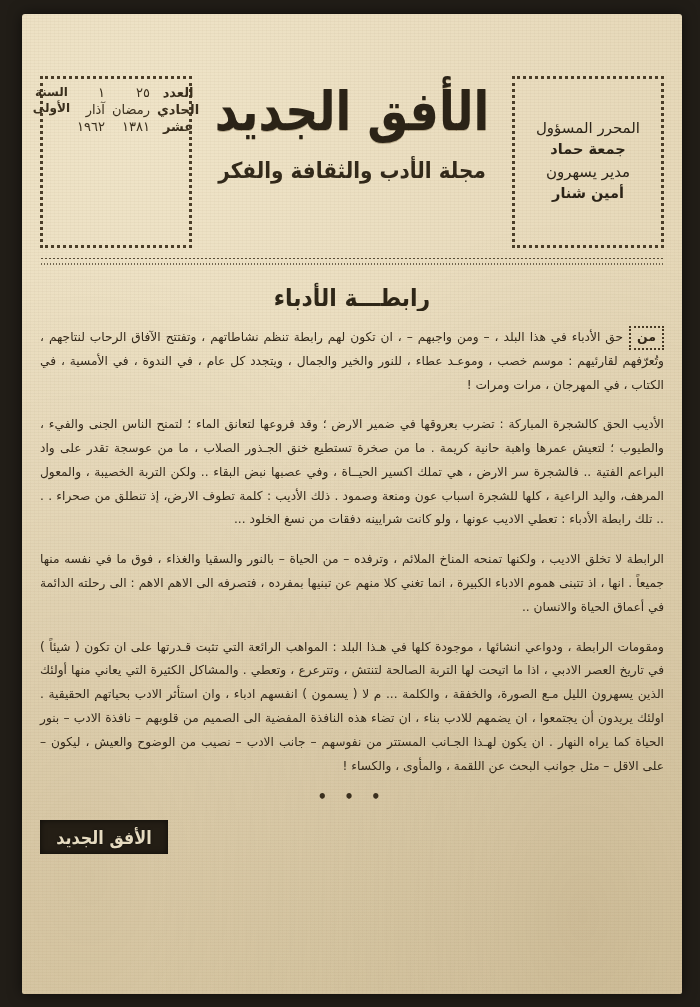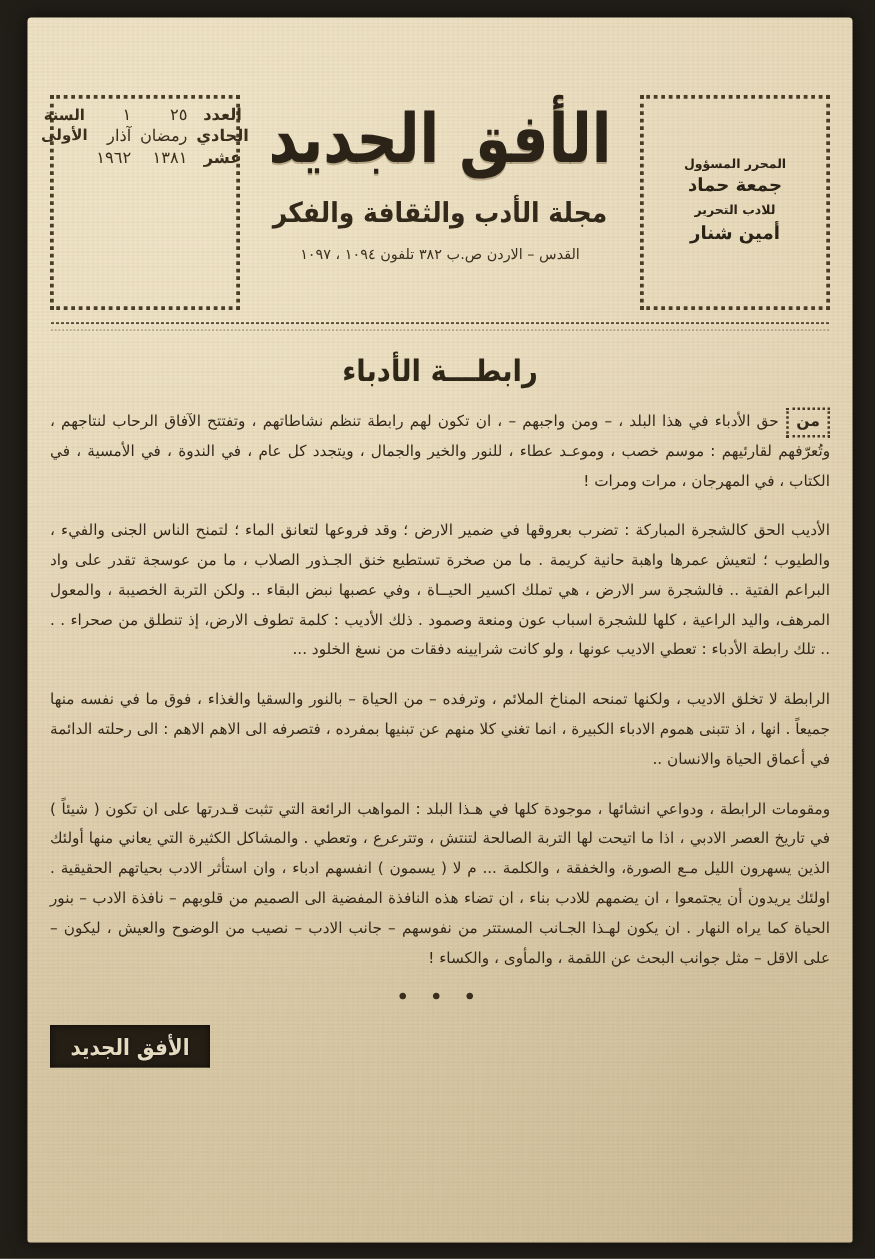--- a/index.html
+++ b/index.html
@@ -61,21 +61,21 @@
     text-shadow:0 1px 0 rgba(90,70,35,.35);
     transform:scaleY(1.18);
   }
   .title-sub{
     font-size:20px;font-weight:bold;color:#32291a;
     margin-top:20px;transform:scaleY(1.1);
   }
   .title-addr{
     font-size:11.5px;color:#3b3020;margin-top:14px;letter-spacing:.2px;
   }
-  .mh-role{font-size:10px;font-weight:bold;}
+  .mh-role{font-size:15px;font-weight:normal;}
   .mh-name{font-size:14.5px;font-weight:bold;}
   .mh-issue{font-size:13px;font-weight:bold;}
   .mh-date{font-size:13px;text-align:right;}
   .mh-year{font-size:12px;font-weight:bold;}
 
   
   .rule-double{margin:9px 0 0;}
   .rule-dots{
     height:3px;
     background-image:radial-gradient(#3e3320 45%, transparent 47%);
@@ -135,28 +135,27 @@
 
 <div class="page">
   <div class="grain"></div>
   <div class="inner">
 
     <div class="masthead">
 
       <div class="dotted-box mh-right">
         <div class="mh-role kufi">المحرر المسؤول</div>
         <div class="mh-name kufi">جمعة حماد</div>
-        <div class="mh-role kufi">للادب التحرير</div>
+        <div class="mh-role kufi">مدير يسهرون</div>
         <div class="mh-name kufi">أمين شنار</div>
       </div>
 
       <div class="mh-center">
         <div class="title-main kufi">الأفق الجديد</div>
         <div class="title-sub kufi">مجلة الأدب والثقافة والفكر</div>
-        <div class="title-addr">القدس – الاردن  ص.ب ٣٨٢ تلفون ١٠٩٤ ، ١٠٩٧</div>
       </div>
 
       <div class="dotted-box mh-left">
         <div class="mh-issue">العدد الحادي عشر</div>
         <div class="mh-date">٢٥  رمضان ١٣٨١</div>
         <div class="mh-date">١  آذار ١٩٦٢</div>
         <div class="mh-year">السنة الأولى</div>
       </div>
     </div>
 

